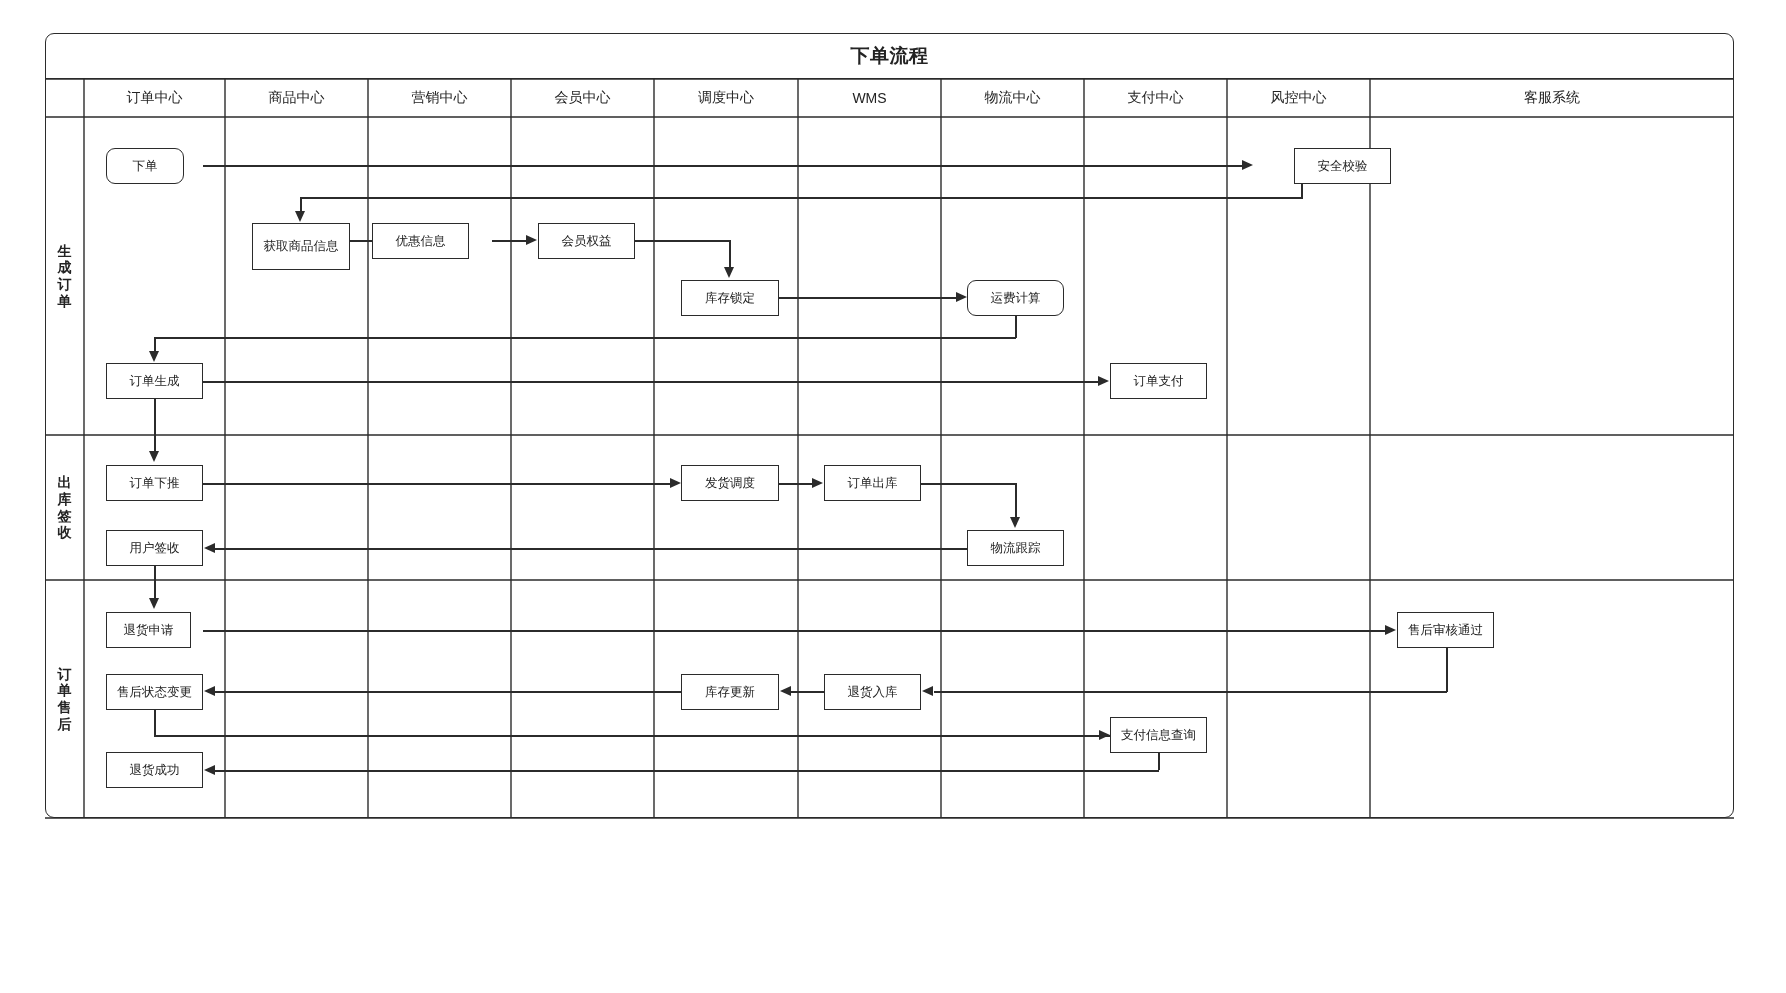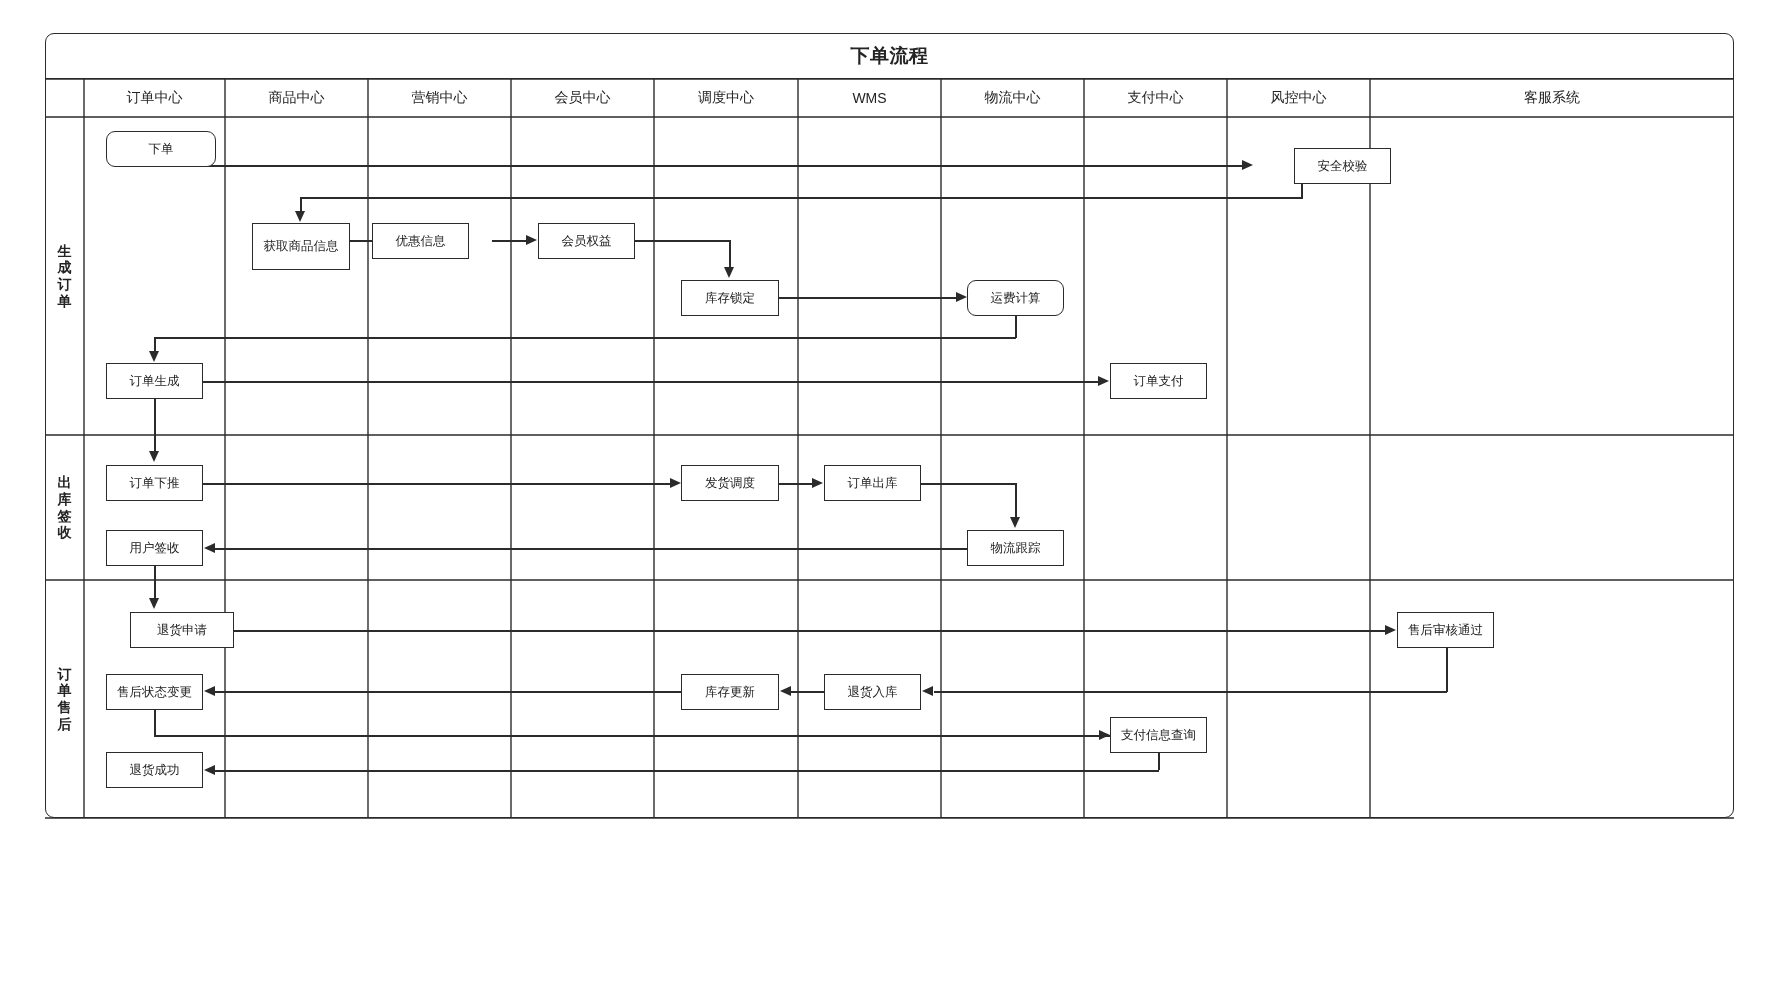--- a/index.html
+++ b/index.html
@@ -177,35 +177,35 @@
   <div class="arrow l" style="left:204px;top:686px;"></div>
 
   <div class="hline" style="left:154px;top:735px;width:956px;"></div>
   <div class="vline" style="left:154px;top:710px;height:25px;"></div>
   <div class="arrow r" style="left:1099px;top:730px;"></div>
 
   <div class="vline" style="left:1158px;top:753px;height:17px;"></div>
   <div class="hline" style="left:215px;top:770px;width:944px;"></div>
   <div class="arrow l" style="left:204px;top:765px;"></div>
 
-  <div class="node start" style="left:106px;top:131px;width:110px;height:36px;">下单</div>
+  <div class="node start" style="left:106px;top:148px;width:78px;height:36px;">下单</div>
   <div class="node" style="left:1253px;top:148px;width:97px;height:36px;margin-left:41px;">安全校验</div>
   <div class="node" style="left:252px;top:223px;width:98px;height:47px;">获取商品信息</div>
   <div class="node" style="left:372px;top:223px;width:97px;height:36px;">优惠信息</div>
   <div class="node" style="left:538px;top:223px;width:97px;height:36px;">会员权益</div>
   <div class="node" style="left:681px;top:280px;width:98px;height:36px;">库存锁定</div>
   <div class="node" style="left:967px;top:280px;width:97px;height:36px;border-radius:9px;">运费计算</div>
   <div class="node" style="left:106px;top:363px;width:97px;height:36px;">订单生成</div>
   <div class="node" style="left:1110px;top:363px;width:97px;height:36px;">订单支付</div>
   <div class="node" style="left:106px;top:465px;width:97px;height:36px;">订单下推</div>
   <div class="node" style="left:681px;top:465px;width:98px;height:36px;">发货调度</div>
   <div class="node" style="left:824px;top:465px;width:97px;height:36px;">订单出库</div>
   <div class="node" style="left:967px;top:530px;width:97px;height:36px;">物流跟踪</div>
   <div class="node" style="left:106px;top:530px;width:97px;height:36px;">用户签收</div>
-  <div class="node" style="left:106px;top:612px;width:104px;height:36px;margin-left:24px;">退货申请</div>
+  <div class="node" style="left:106px;top:612px;width:85px;height:36px;">退货申请</div>
   <div class="node" style="left:1397px;top:612px;width:97px;height:36px;">售后审核通过</div>
   <div class="node" style="left:106px;top:674px;width:97px;height:36px;">售后状态变更</div>
   <div class="node" style="left:681px;top:674px;width:98px;height:36px;">库存更新</div>
   <div class="node" style="left:824px;top:674px;width:97px;height:36px;">退货入库</div>
   <div class="node" style="left:1110px;top:717px;width:97px;height:36px;">支付信息查询</div>
   <div class="node" style="left:106px;top:752px;width:97px;height:36px;">退货成功</div>
 
 </div>
 
 </body></html>

